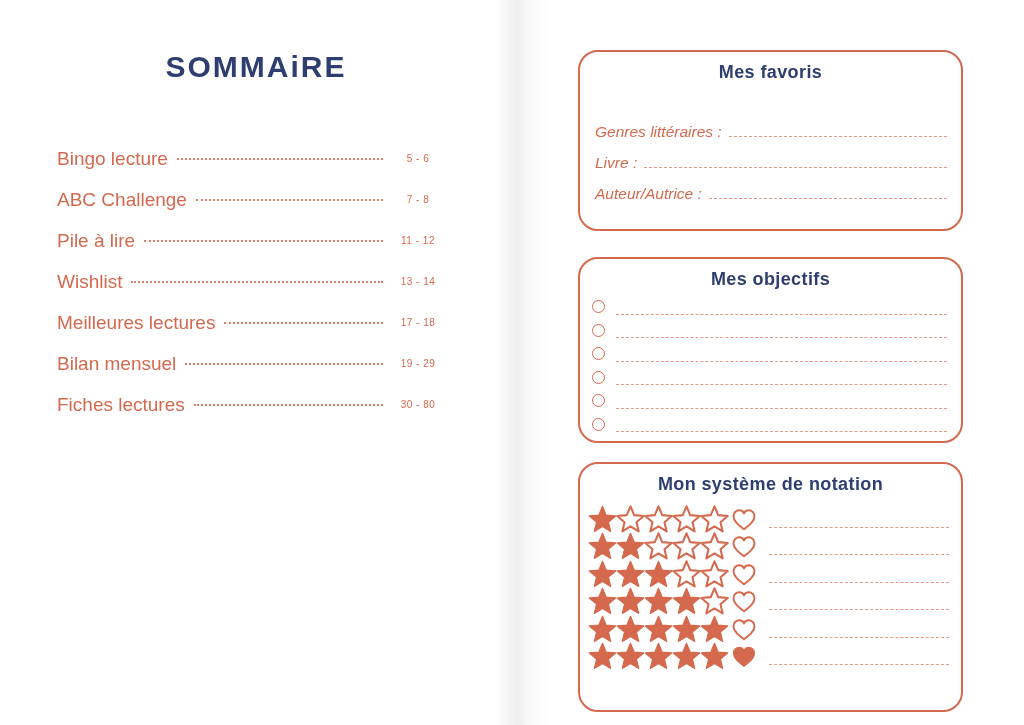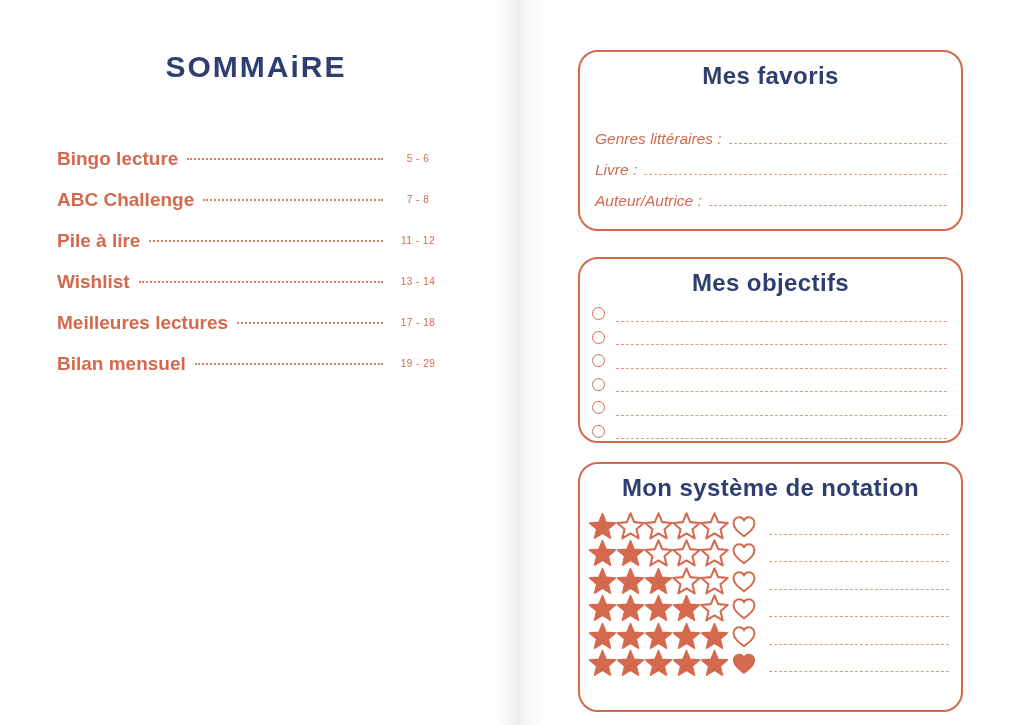--- a/index.html
+++ b/index.html
@@ -8,32 +8,32 @@
   
   .fold{position:absolute;left:496px;top:0;width:52px;height:725px;pointer-events:none;
         background:linear-gradient(90deg,rgba(90,90,100,0) 0%,rgba(90,90,100,0.10) 42%,
                    rgba(90,90,100,0.05) 58%,rgba(90,90,100,0) 100%);}
   
   .page-left{position:absolute;left:0;top:0;width:512px;height:542px;}
   .main-title{margin:0;position:absolute;top:50px;left:0;width:512px;text-align:center;
               color:var(--navy);font-size:30px;font-weight:800;letter-spacing:2px;}
   .toc{position:absolute;top:138px;left:57px;width:387px;}
   .toc-row{display:flex;align-items:center;height:41px;color:var(--coral);}
-  .toc-label{font-size:19px;white-space:nowrap;font-weight:bold;}
+  .toc-label{font-size:19px;white-space:nowrap;}
   .toc-leader{flex:1;height:0;border-bottom:2px dotted var(--coral);margin:0 9px;opacity:.85;}
   .toc-pages{min-width:52px;text-align:center;font-size:10px;letter-spacing:.5px;white-space:nowrap;}
   
   .page-right{position:absolute;left:512px;top:0;width:512px;height:725px;}
   .box{position:absolute;left:66px;width:385px;border:2px solid var(--coral);
        border-radius:20px;box-sizing:border-box;background:#fff;}
   .box-favorites{top:50px;height:181px;}
   .box-objectives{top:257px;height:186px;}
   .box-rating{top:462px;height:250px;}
   .box-title{margin:10px 8px 0 8px;text-align:center;color:var(--navy);
-             font-size:24px;font-weight:800;letter-spacing:.4px;}
+             font-size:18px;font-weight:800;letter-spacing:.4px;}
   
   .fields{margin:26px 12px 0 15px;}
   .field-row{display:flex;align-items:flex-end;height:31px;color:var(--coral);text-align:center;}
   .field-label{font-style:italic;font-size:15.5px;line-height:1.1;white-space:nowrap;}
   .write-line{flex:1;height:0;border-bottom:1px dashed var(--line);margin:0 2px 3px 7px;}
   
   .obj-rows{margin:5px 12px 0 12px;}
   .obj-row{display:flex;align-items:center;height:23.5px;}
   .obj-circle{width:13px;height:13px;border:1.5px solid var(--coral);border-radius:50%;
               box-sizing:border-box;flex:0 0 auto;}
@@ -83,20 +83,25 @@
         <div class="toc-row">
           <span class="toc-label">Meilleures lectures</span>
           <span class="toc-leader"></span>
           <span class="toc-pages">17 - 18</span>
         </div>
         <div class="toc-row">
           <span class="toc-label">Bilan mensuel</span>
           <span class="toc-leader"></span>
           <span class="toc-pages">19 - 29</span>
         </div>
+        <div class="toc-row">
+          <span class="toc-label">Fiches lectures</span>
+          <span class="toc-leader"></span>
+          <span class="toc-pages">30 - 80</span>
+        </div>
       </div>
   </div>
 
   <div class="fold"></div>
 
   <div class="page-right">
 
     <section class="box box-favorites">
       <h2 class="box-title">Mes favoris</h2>
       <div class="fields">

